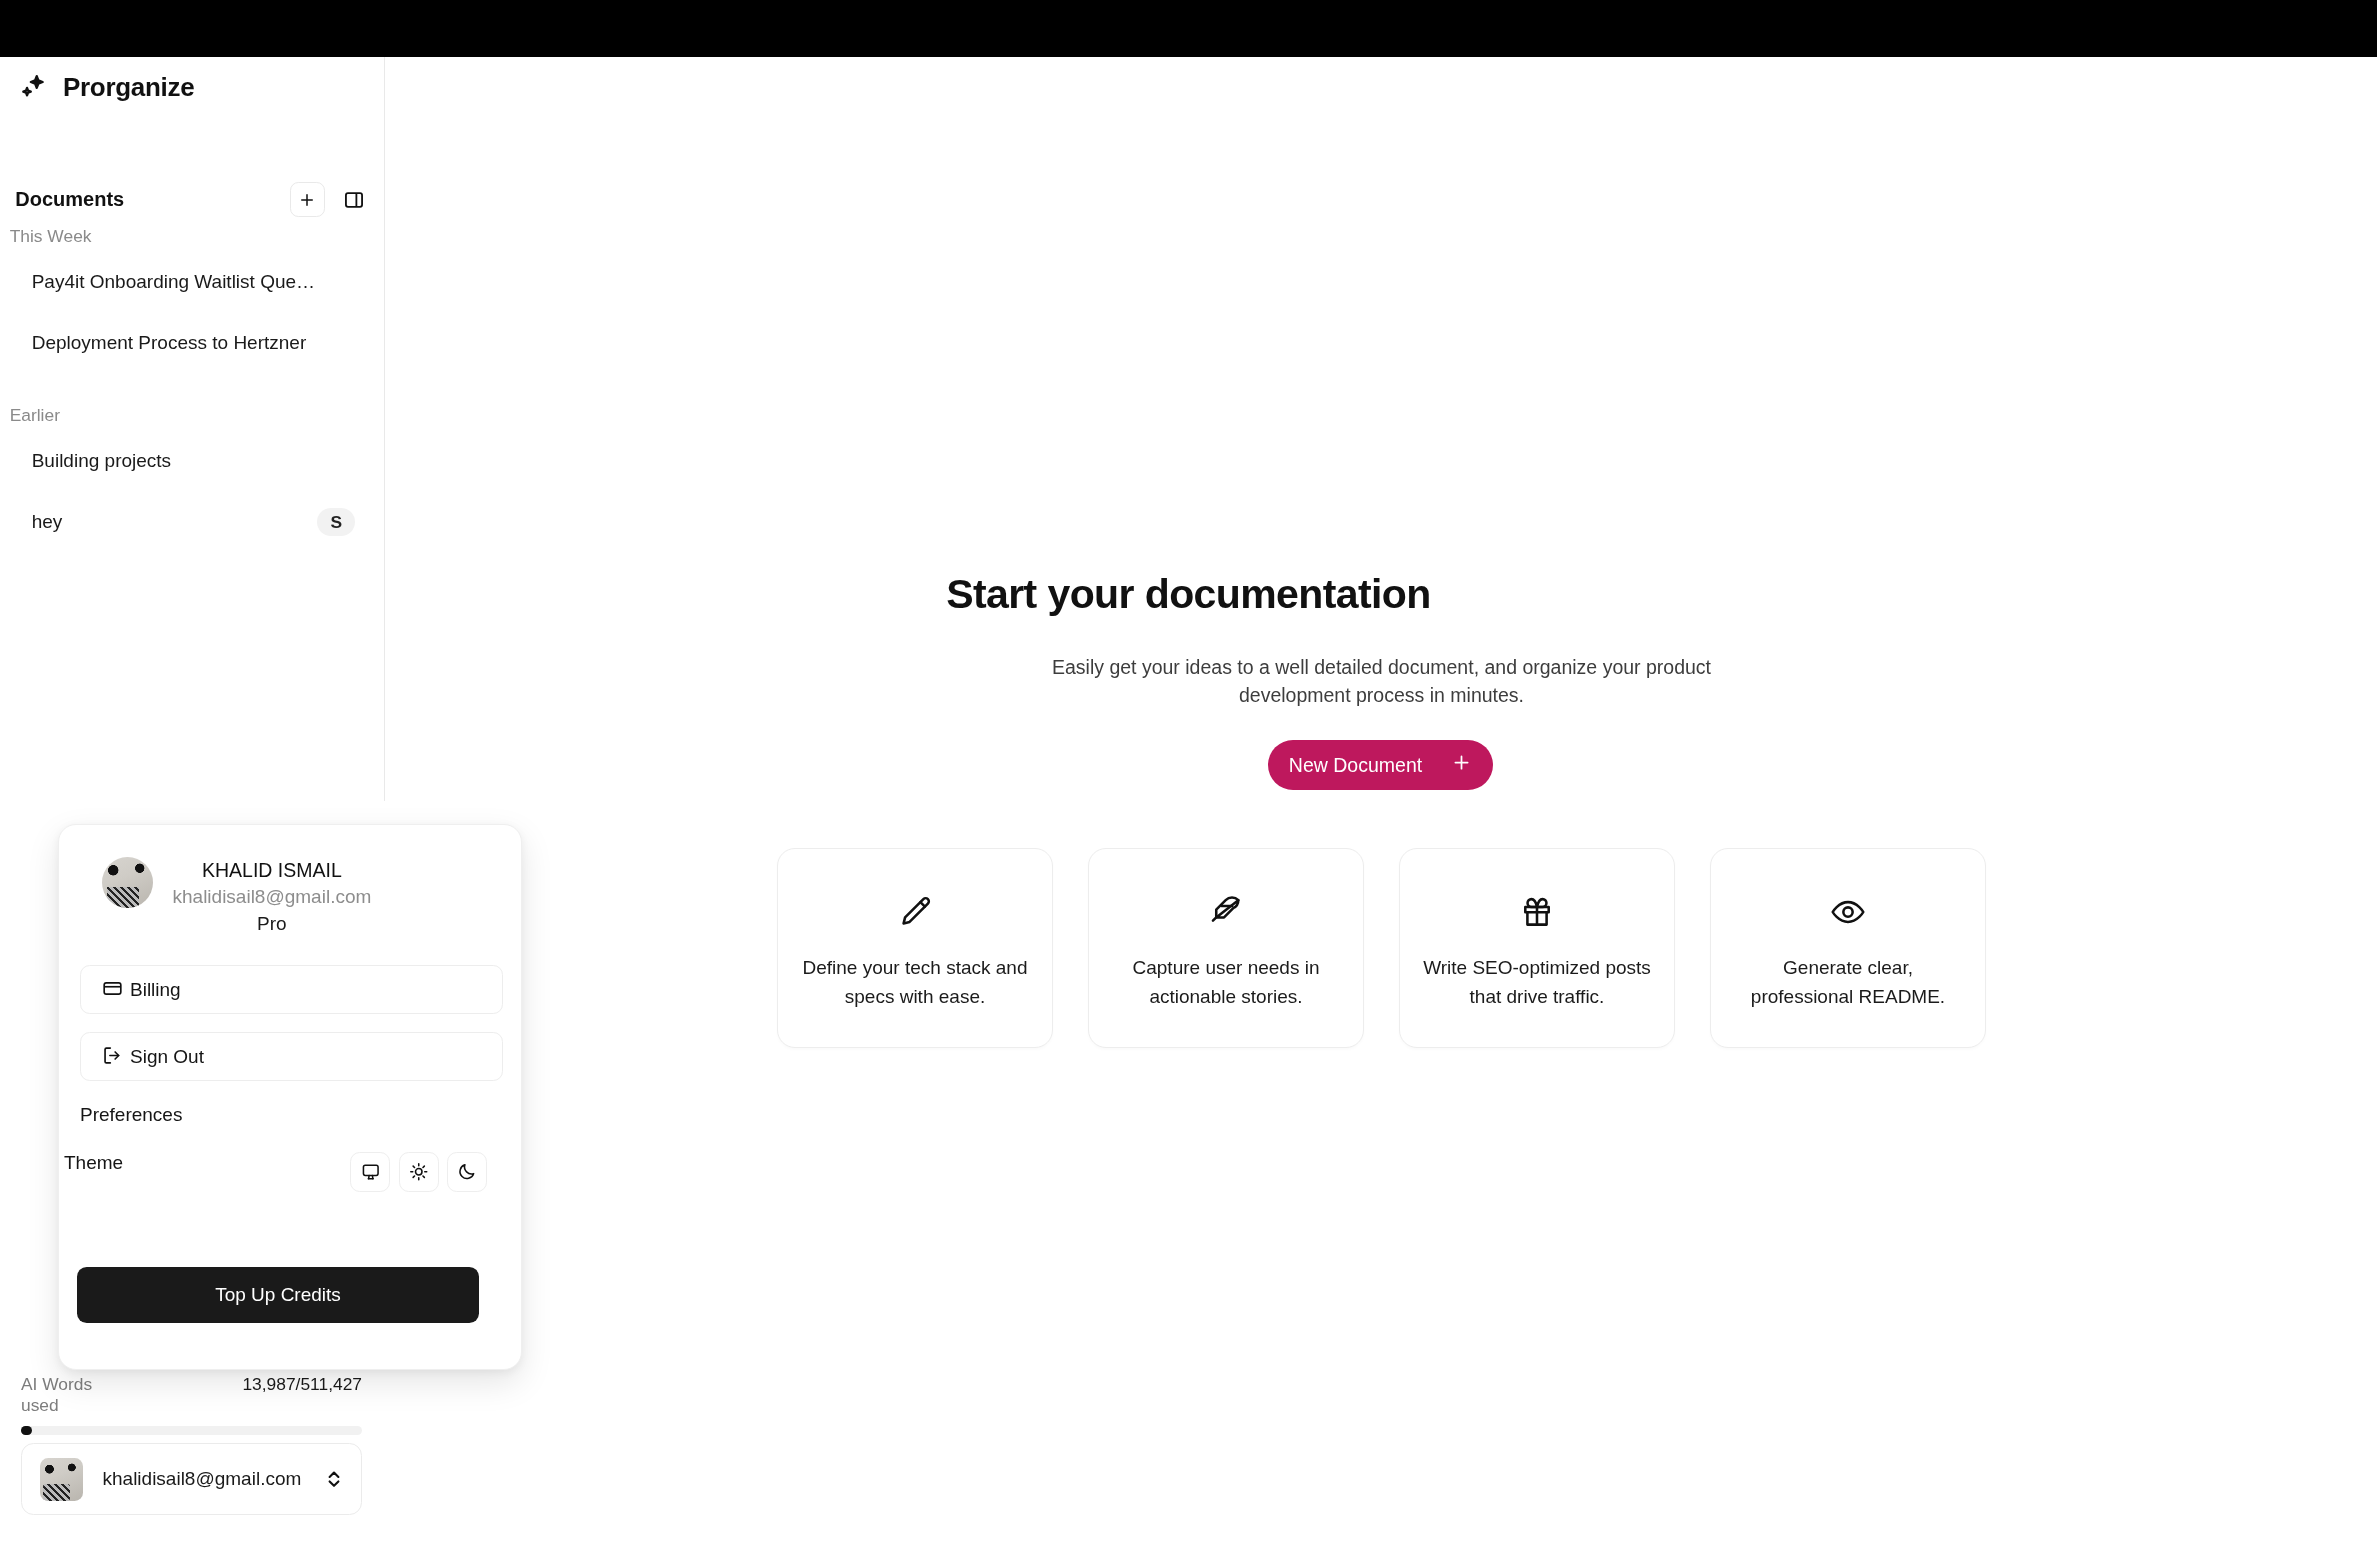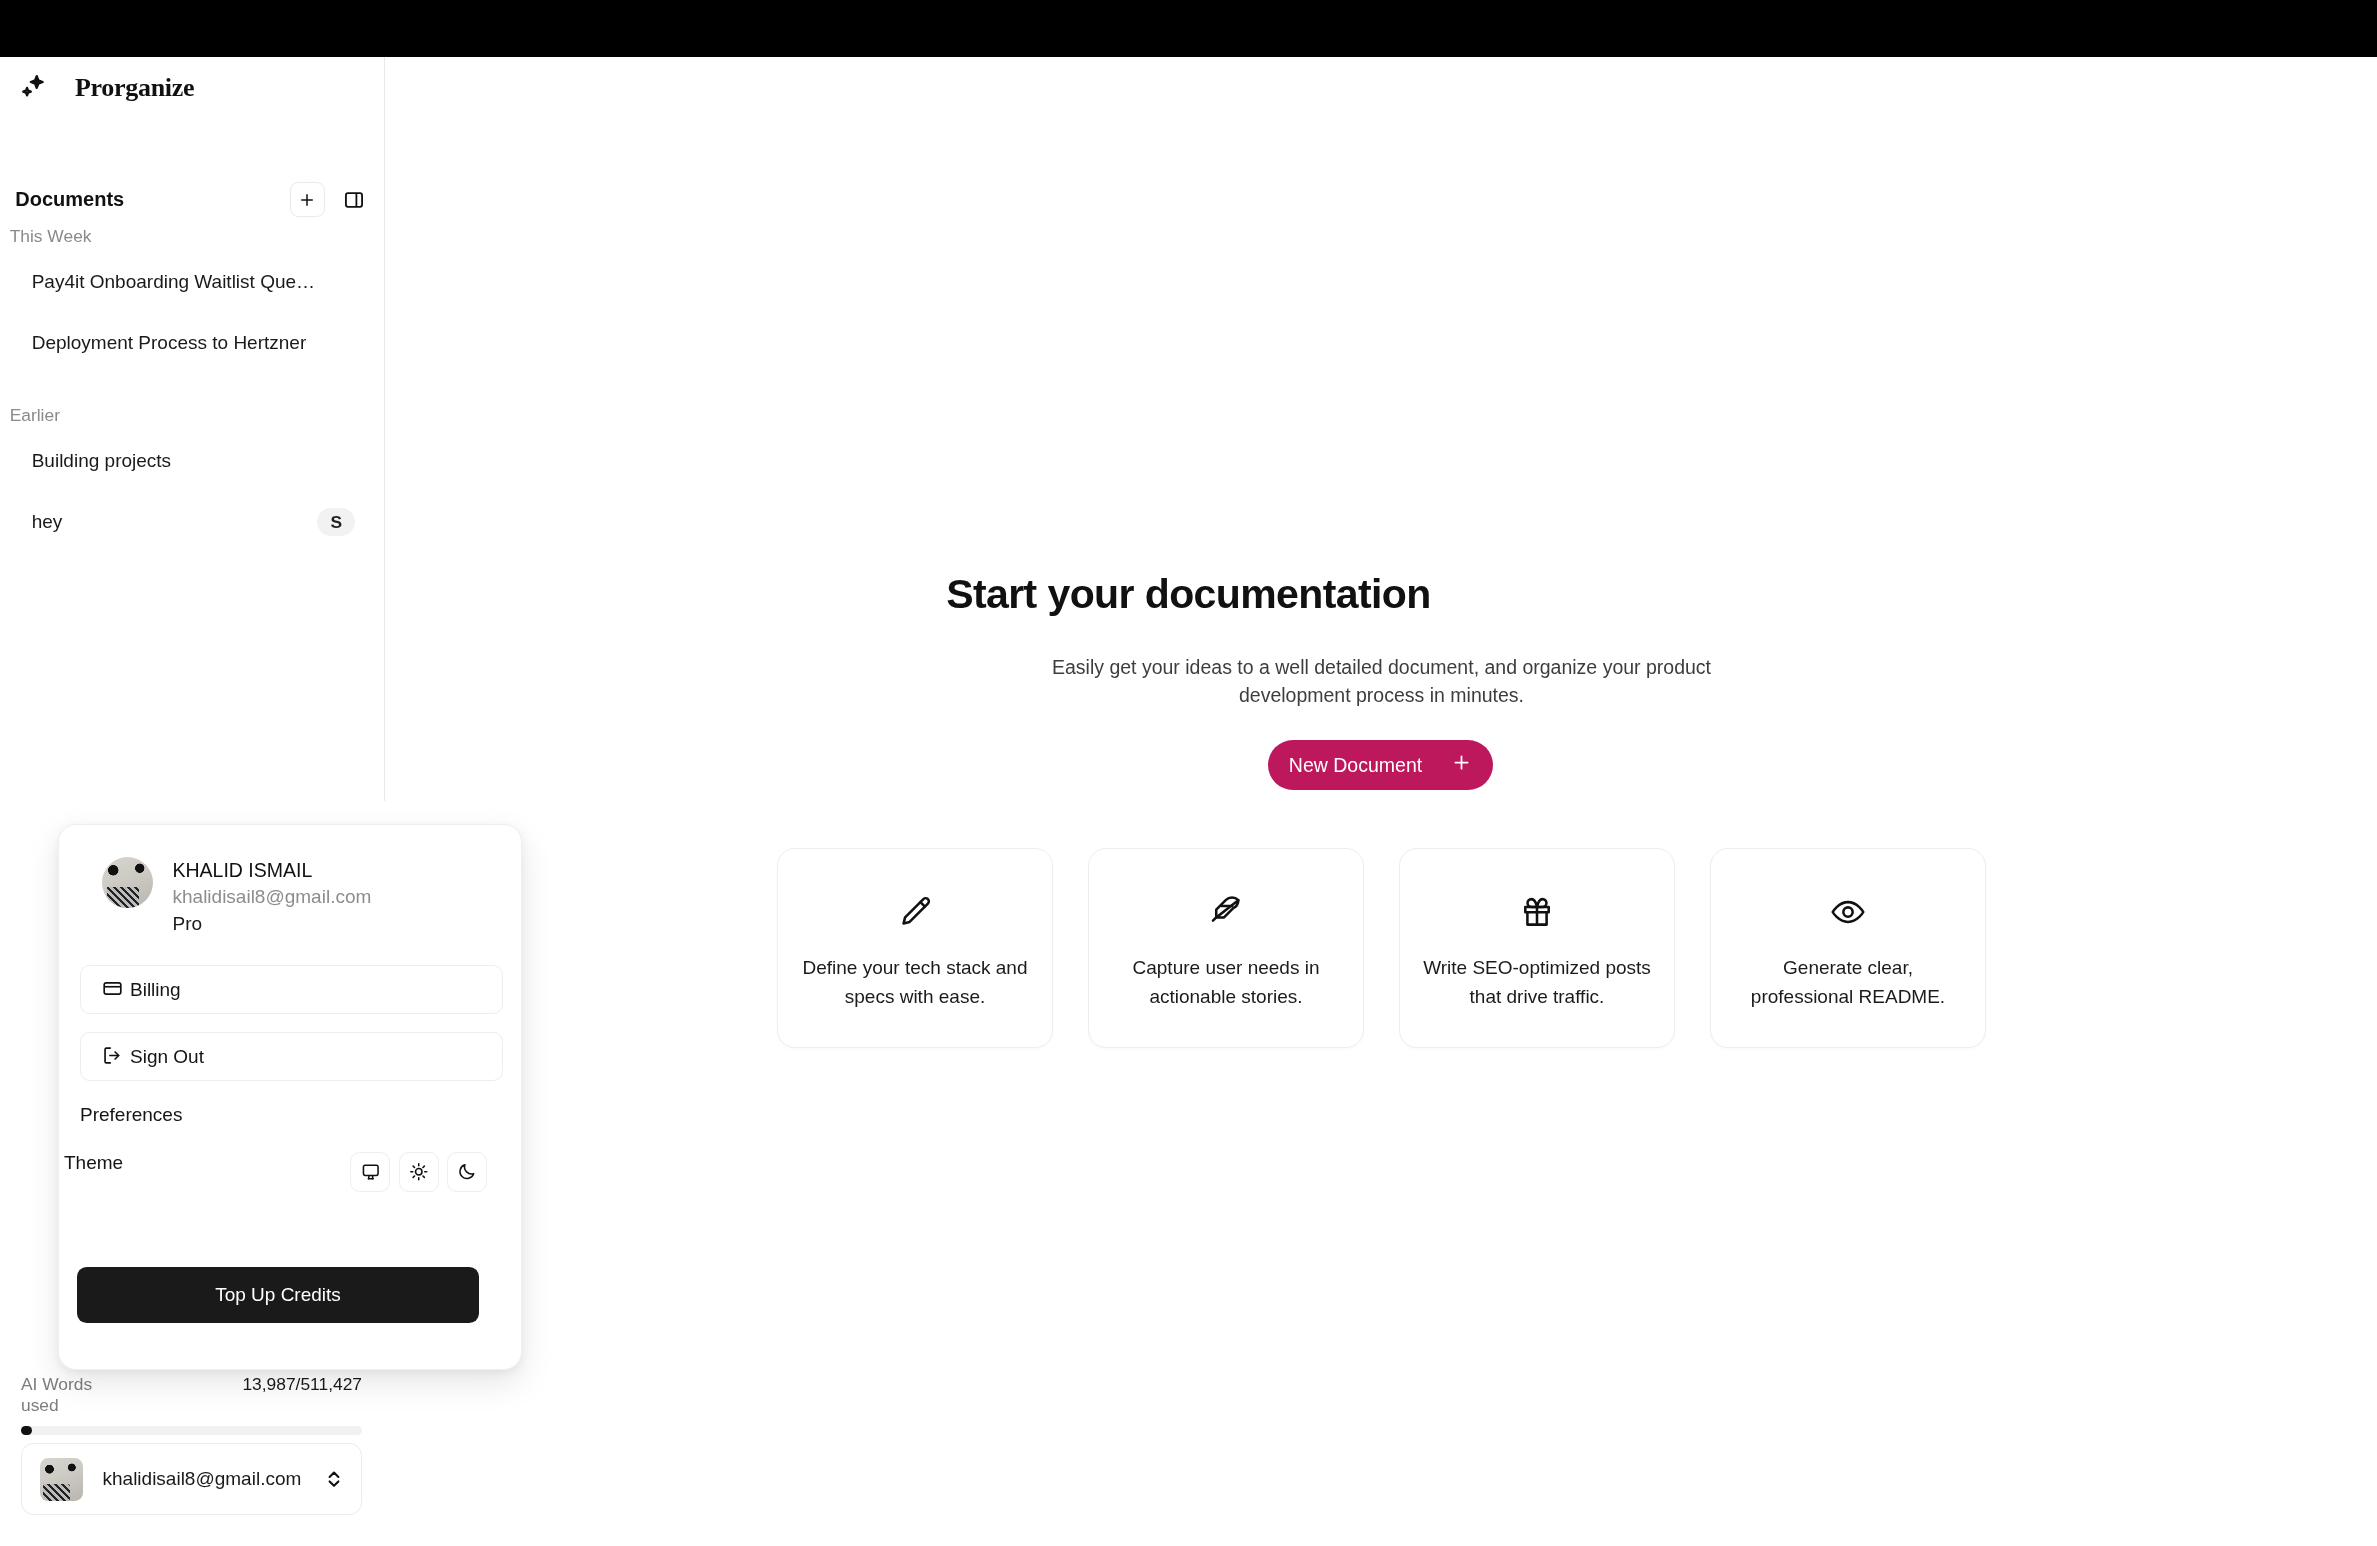--- a/index.html
+++ b/index.html
@@ -18,21 +18,21 @@
   }
 
   
   .sidebar {
     position: absolute; left: 0; top: 57px; width: 385px; height: 744px;
     background: #ffffff;
     border-right: 1.4px solid #e9e9e9;
   }
   .brand {
     position: absolute; left: 18px; top: 15.3px;
-    display: flex; align-items: center; gap: 26px; font-family: Liberation Serif, serif;
+    display: flex; align-items: center; gap: 14px;
   }
   .brand-icon { width: 31px; height: 31px; display:block; }
   .brand-name {
     font-size: 26px; font-weight: 700; color: #111111; letter-spacing: -0.3px;
     line-height: 31px;
   }
 
   .doc-header {
     position: absolute; left: 15.3px; top: 125px; width: 355px;
     display: flex; align-items: center;
@@ -110,21 +110,21 @@
   }
   .chev-updown { width: 18px; height: 26.4px; flex: 0 0 auto; }
 
   
   .popup {
     position: absolute; left: 58px; top: 824px; width: 464px; height: 546px;
     background: #ffffff; border: 1.4px solid #efefef; border-radius: 18px;
     box-shadow: 0 12.5px 33px rgba(0,0,0,0.10), 0 2.8px 8.3px rgba(0,0,0,0.05);
   }
   .popup-user {
-    position: absolute; left: 43px; top: 32px; display: flex; gap: 19.5px; align-items: flex-start;
+    position: absolute; left: 43px; top: 32px; display: flex; gap: 19.5px; align-items: flex-start; text-align: center;
   }
   .avatar-circle {
     width: 51px; height: 51px; border-radius: 50%; flex: 0 0 auto; overflow: hidden;
     background:
       radial-gradient(circle at 22% 26%, #111 0 9%, transparent 10%),
       radial-gradient(circle at 74% 22%, #111 0 8%, transparent 9%),
       linear-gradient(155deg, #d7d4cf 0%, #cfccc6 40%, #b9b5ae 100%);
   }
   .avatar-circle::after {
     content: ""; display:block; margin: 58% 0 0 10%; width: 62%; height: 44%;

